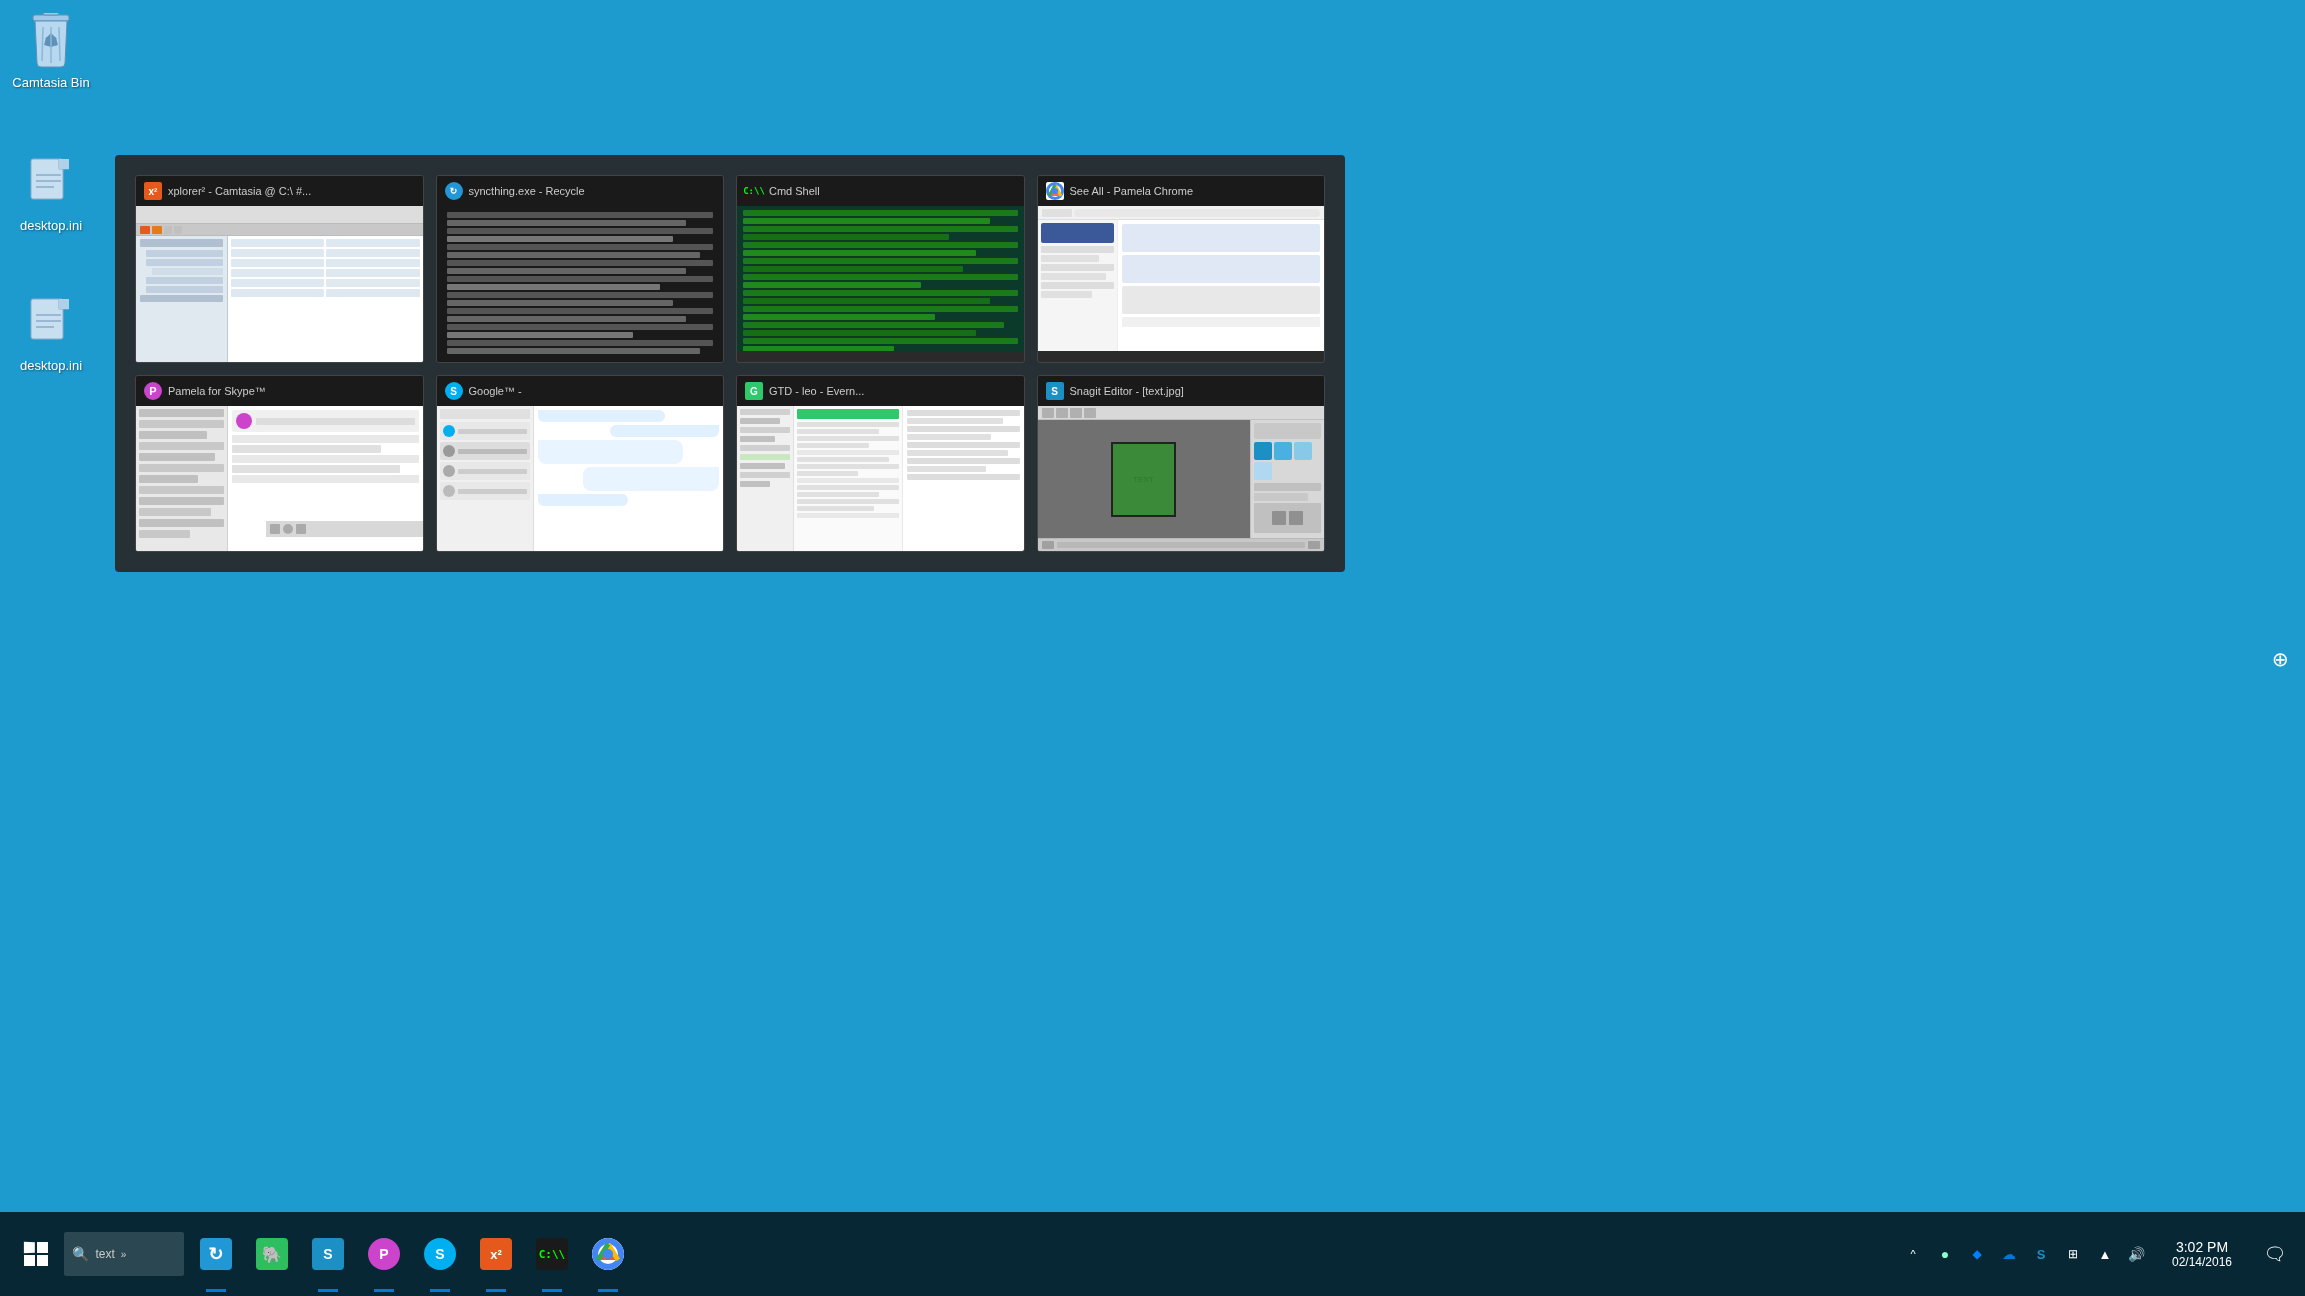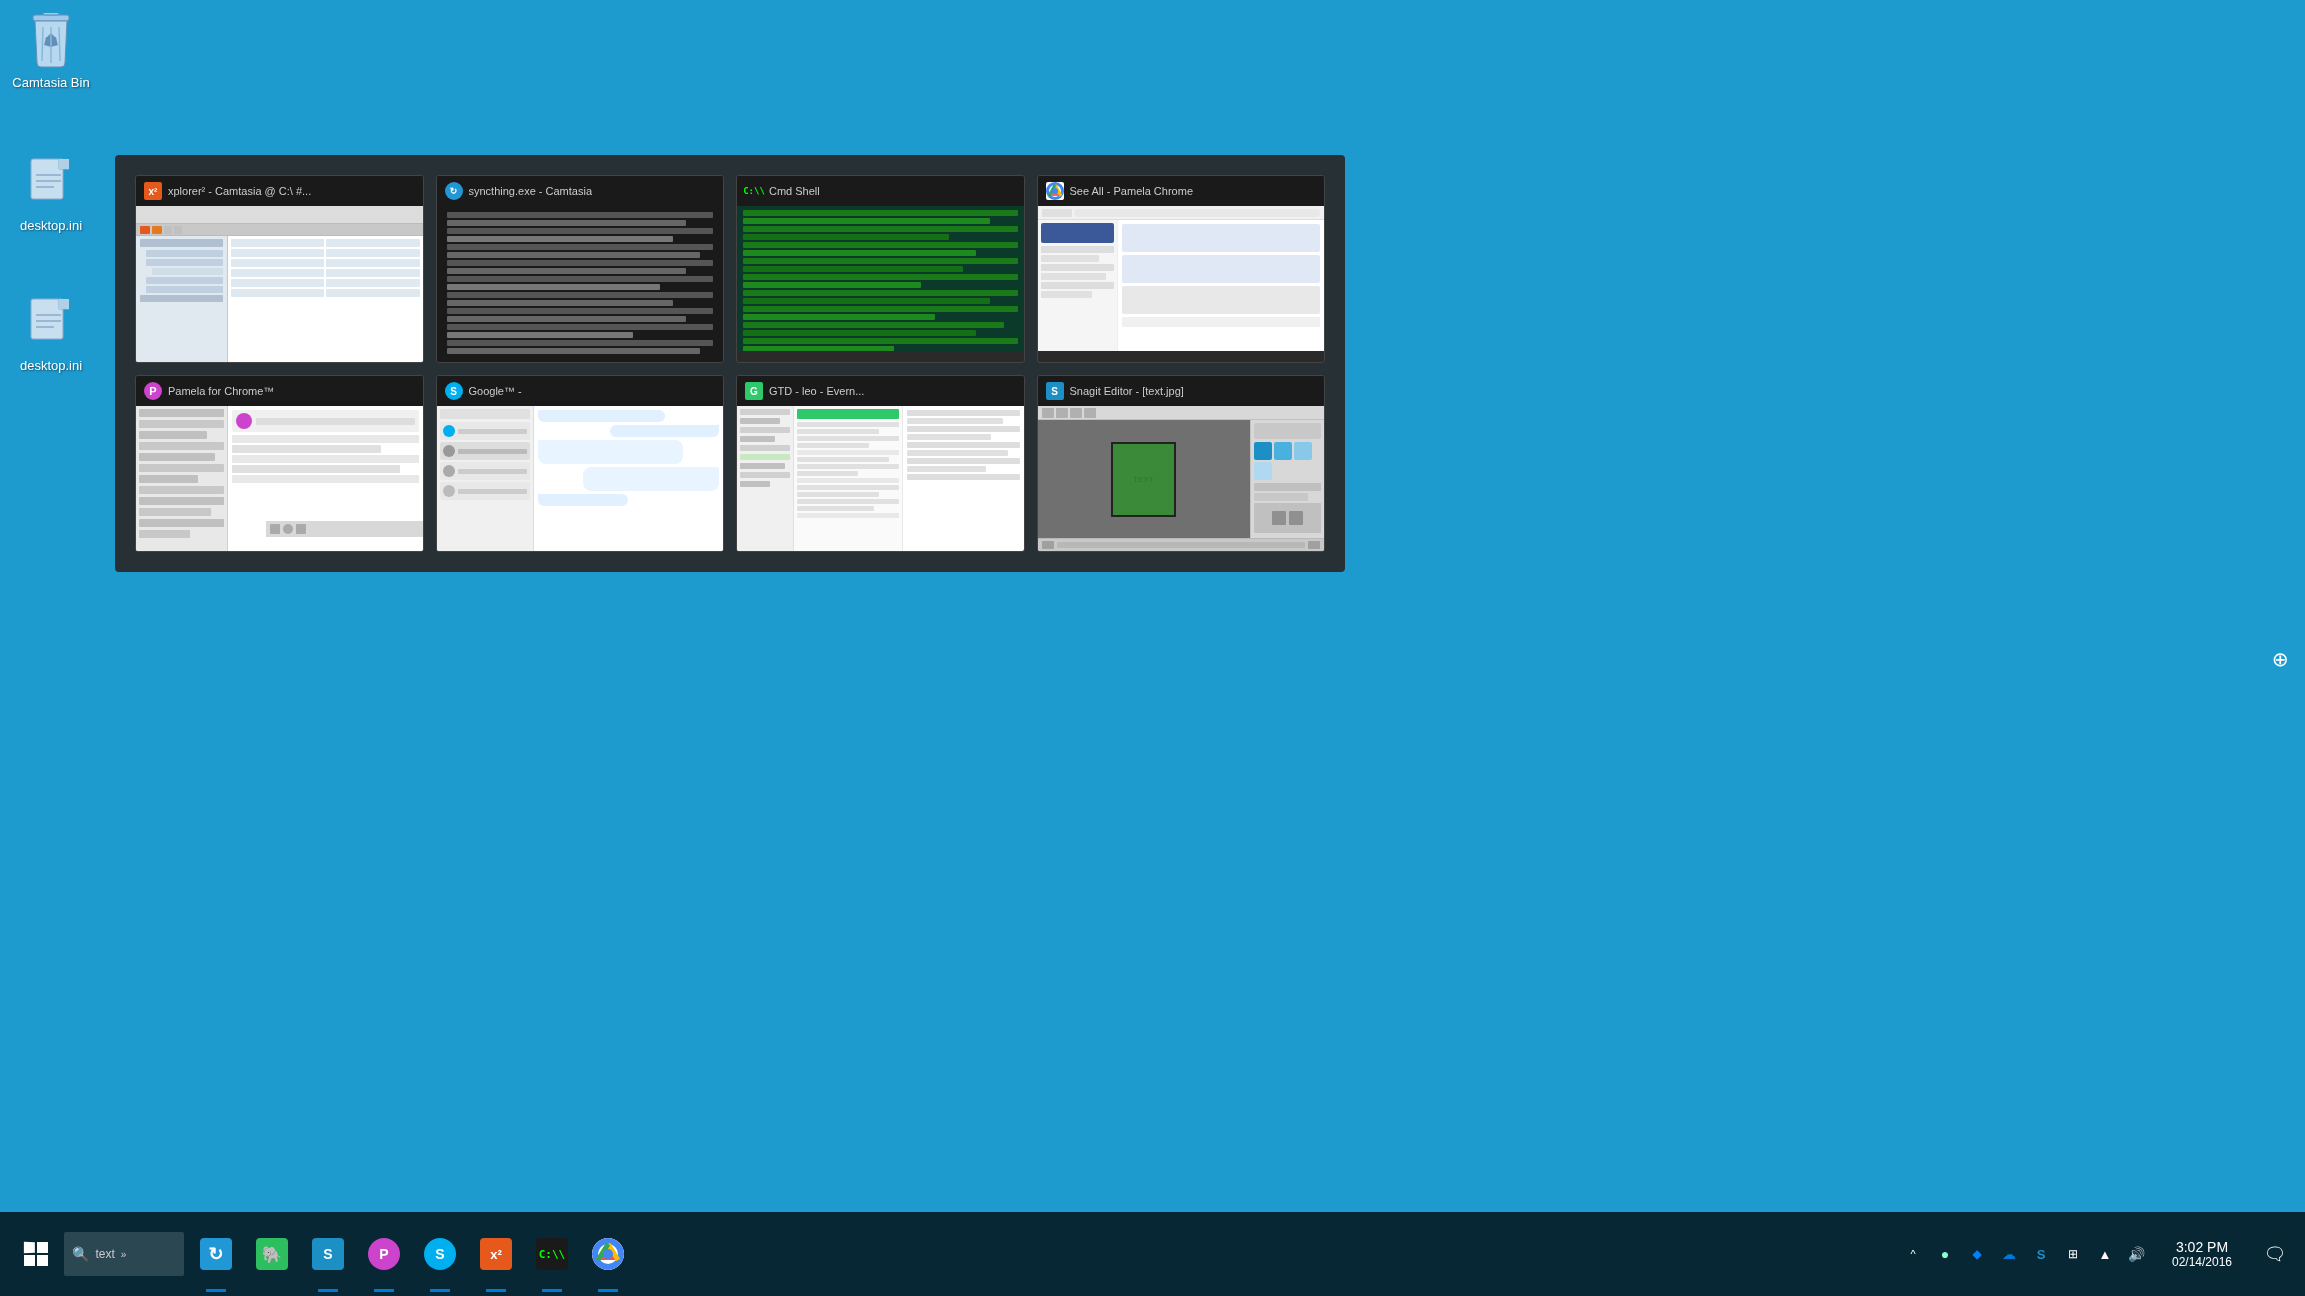--- a/index.html
+++ b/index.html
@@ -377,21 +377,21 @@
               <div style="height:8px;background:#dde8f0;border-radius:1px;"></div>
             </div>
           </div>
         </div>
       </div>
     </div>
 
     <div class="task-item">
       <div class="task-title-bar">
         <div class="app-icon" style="background:#2197d6;color:white;font-size:9px;border-radius:50%;">↻</div>
-        <span class="app-title">syncthing.exe - Camtasia</span>
+        <span class="app-title">syncthing.exe - Recycle</span>
       </div>
       <div class="task-preview preview-syncthing">
         <div style="padding:3px 5px;">
           <div style="height:6px;margin-bottom:2px;background:#555;border-radius:1px;width:100%;"></div>
           <div style="height:6px;margin-bottom:2px;background:#666;border-radius:1px;width:90%;"></div>
           <div style="height:6px;margin-bottom:2px;background:#555;border-radius:1px;width:100%;"></div>
           <div style="height:6px;margin-bottom:2px;background:#777;border-radius:1px;width:85%;"></div>
           <div style="height:6px;margin-bottom:2px;background:#555;border-radius:1px;width:100%;"></div>
           <div style="height:6px;margin-bottom:2px;background:#666;border-radius:1px;width:95%;"></div>
           <div style="height:6px;margin-bottom:2px;background:#555;border-radius:1px;width:100%;"></div>
@@ -472,21 +472,21 @@
             <div style="height:28px;background:#e8e8e8;border-radius:2px;margin-bottom:3px;"></div>
             <div style="height:10px;background:#f0f0f0;border-radius:1px;"></div>
           </div>
         </div>
       </div>
     </div>
 
     <div class="task-item">
       <div class="task-title-bar">
         <div class="app-icon" style="background:#cc44cc;color:white;font-size:11px;font-weight:bold;border-radius:50%;">P</div>
-        <span class="app-title">Pamela for Chrome™</span>
+        <span class="app-title">Pamela for Skype™</span>
       </div>
       <div class="task-preview" style="background:#f5f5f5;width:100%;height:145px;display:flex;overflow:hidden;">
         <div style="width:32%;background:#e8e8e8;border-right:1px solid #d0d0d0;padding:3px;">
           <div style="height:8px;background:#c0c0c0;border-radius:1px;margin-bottom:3px;"></div>
           <div style="height:8px;background:#c8c8c8;border-radius:1px;margin-bottom:3px;"></div>
           <div style="height:8px;background:#c0c0c0;border-radius:1px;margin-bottom:3px;width:80%;"></div>
           <div style="height:8px;background:#c8c8c8;border-radius:1px;margin-bottom:3px;"></div>
           <div style="height:8px;background:#c0c0c0;border-radius:1px;margin-bottom:3px;width:90%;"></div>
           <div style="height:8px;background:#c8c8c8;border-radius:1px;margin-bottom:3px;"></div>
           <div style="height:8px;background:#c0c0c0;border-radius:1px;margin-bottom:3px;width:70%;"></div>

